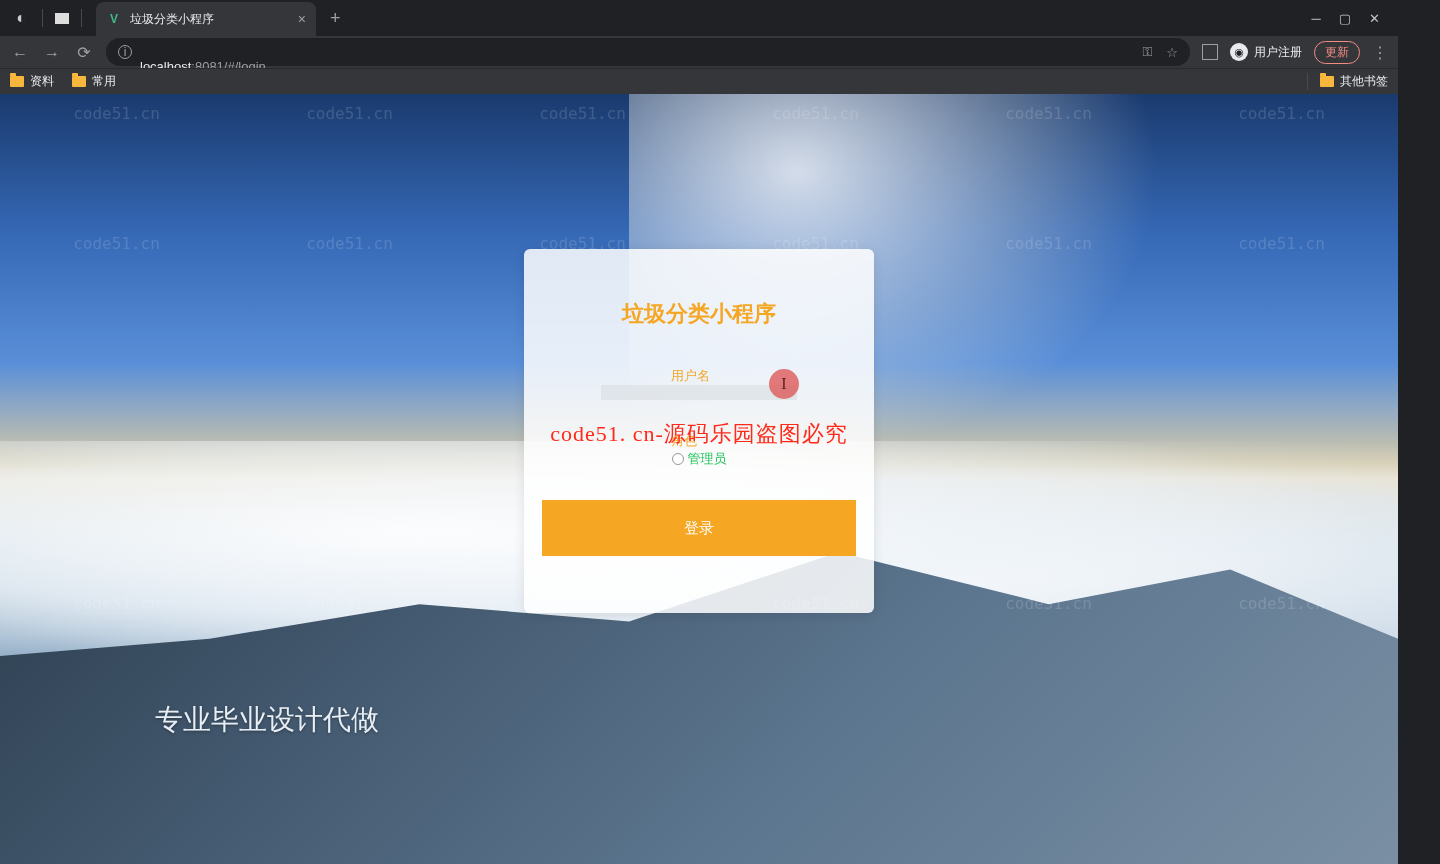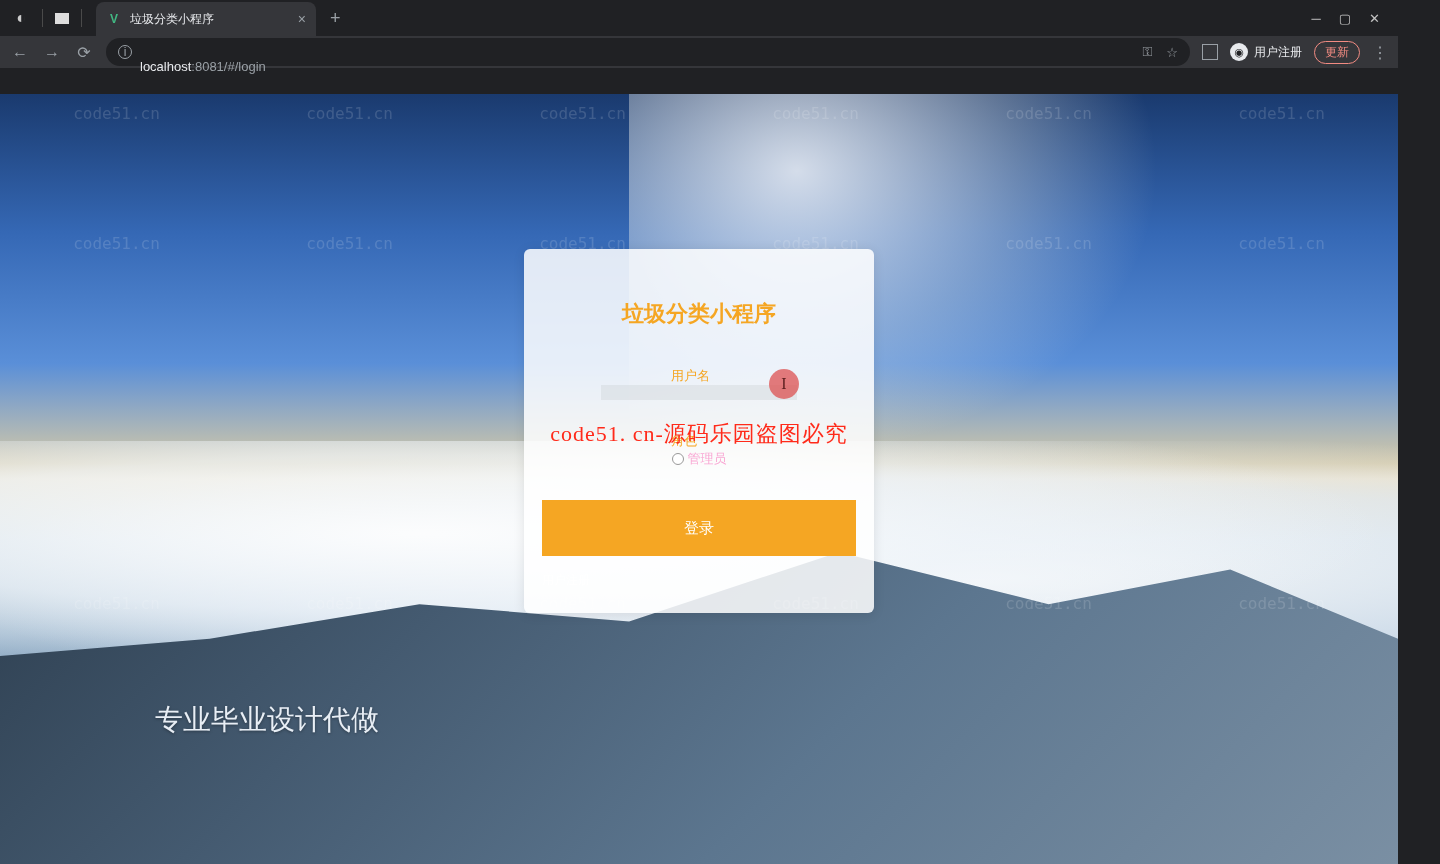--- a/index.html
+++ b/index.html
@@ -47,21 +47,21 @@
 .wm1 { top: 10px; }
 .wm2 { top: 140px; }
 .wm3 { top: 500px; }
 
 .login-card { position: absolute; top: 155px; left: 50%; transform: translateX(-50%); width: 350px; background: rgba(255,255,255,0.85); border-radius: 6px; padding: 50px 18px 24px; box-shadow: 0 2px 12px rgba(0,0,0,0.1); }
 .login-title { text-align: center; color: #f5a623; font-size: 22px; font-weight: bold; margin-bottom: 38px; }
 .form-row { display: flex; align-items: center; margin-bottom: 32px; flex-direction: column; }
 .form-label { width: 56px; color: #f5a623; font-size: 13px; font-weight: 500; }
 .form-input { flex: 1; height: 36px; border: none; background: rgba(200,205,210,0.35); padding: 0 10px; font-size: 13px; outline: none; }
 .radio-group { display: flex; align-items: center; gap: 6px; }
-.radio-item { display: flex; align-items: center; gap: 4px; font-size: 13px; color: #f9a8d4; }
+.radio-item { display: flex; align-items: center; gap: 4px; font-size: 13px; color: #22c55e; }
 .radio-circle { width: 12px; height: 12px; border: 1px solid #999; border-radius: 50%; background: #fff; }
 .login-btn { width: 100%; height: 56px; background: #f5a623; color: #fff; border: none; font-size: 15px; cursor: pointer; margin-bottom: 14px; }
 .register-link { color: #ffffff; font-size: 12px; cursor: pointer; display: inline-block; }
 
 .cursor-mark { position: absolute; width: 30px; height: 30px; background: rgba(220,80,80,0.75); border-radius: 50%; display: flex; align-items: center; justify-content: center; color: #5a1e1e; font-family: serif; font-size: 16px; pointer-events: none; }
 
 .red-watermark { position: absolute; top: 325px; left: 50%; transform: translateX(-50%); color: #ff2a1a; font-size: 22px; font-weight: 500; white-space: nowrap; pointer-events: none; letter-spacing: 1px; font-family: "SimSun", serif; }
 
 .bottom-text { position: absolute; bottom: 125px; left: 155px; color: #e8eef5; font-size: 28px; font-weight: 500; text-shadow: 0 1px 3px rgba(0,0,0,0.35); pointer-events: none; margin-top: 44px; }
 </style>
@@ -105,20 +105,34 @@
     </div>
     <span style="color:#9aa0a6;width:16px;height:16px;border:1px solid #9aa0a6;"></span>
     <div class="incog-badge">
       <span class="incog-icon">◉</span>
       <span>用户注册</span>
     </div>
     <span class="update-btn">更新</span>
     <span class="menu-icon">⋮</span>
   </div>
 
+  <div class="bookmarks-bar">
+    <div class="bookmark">
+      <span class="folder-icon"></span>
+      <span>资料</span>
+    </div>
+    <div class="bookmark">
+      <span class="folder-icon"></span>
+      <span>常用</span>
+    </div>
+    <div class="bookmarks-right">
+      <span class="folder-icon"></span>
+      <span>其他书签</span>
+    </div>
+  </div>
 </div>
 
 <div class="page-content">
   <div class="bg"></div>
   <div class="sunrays"></div>
   <div class="clouds"></div>
   <div class="mountain"></div>
 
   <div class="watermark-row wm1">
     <span>code51.cn</span>

